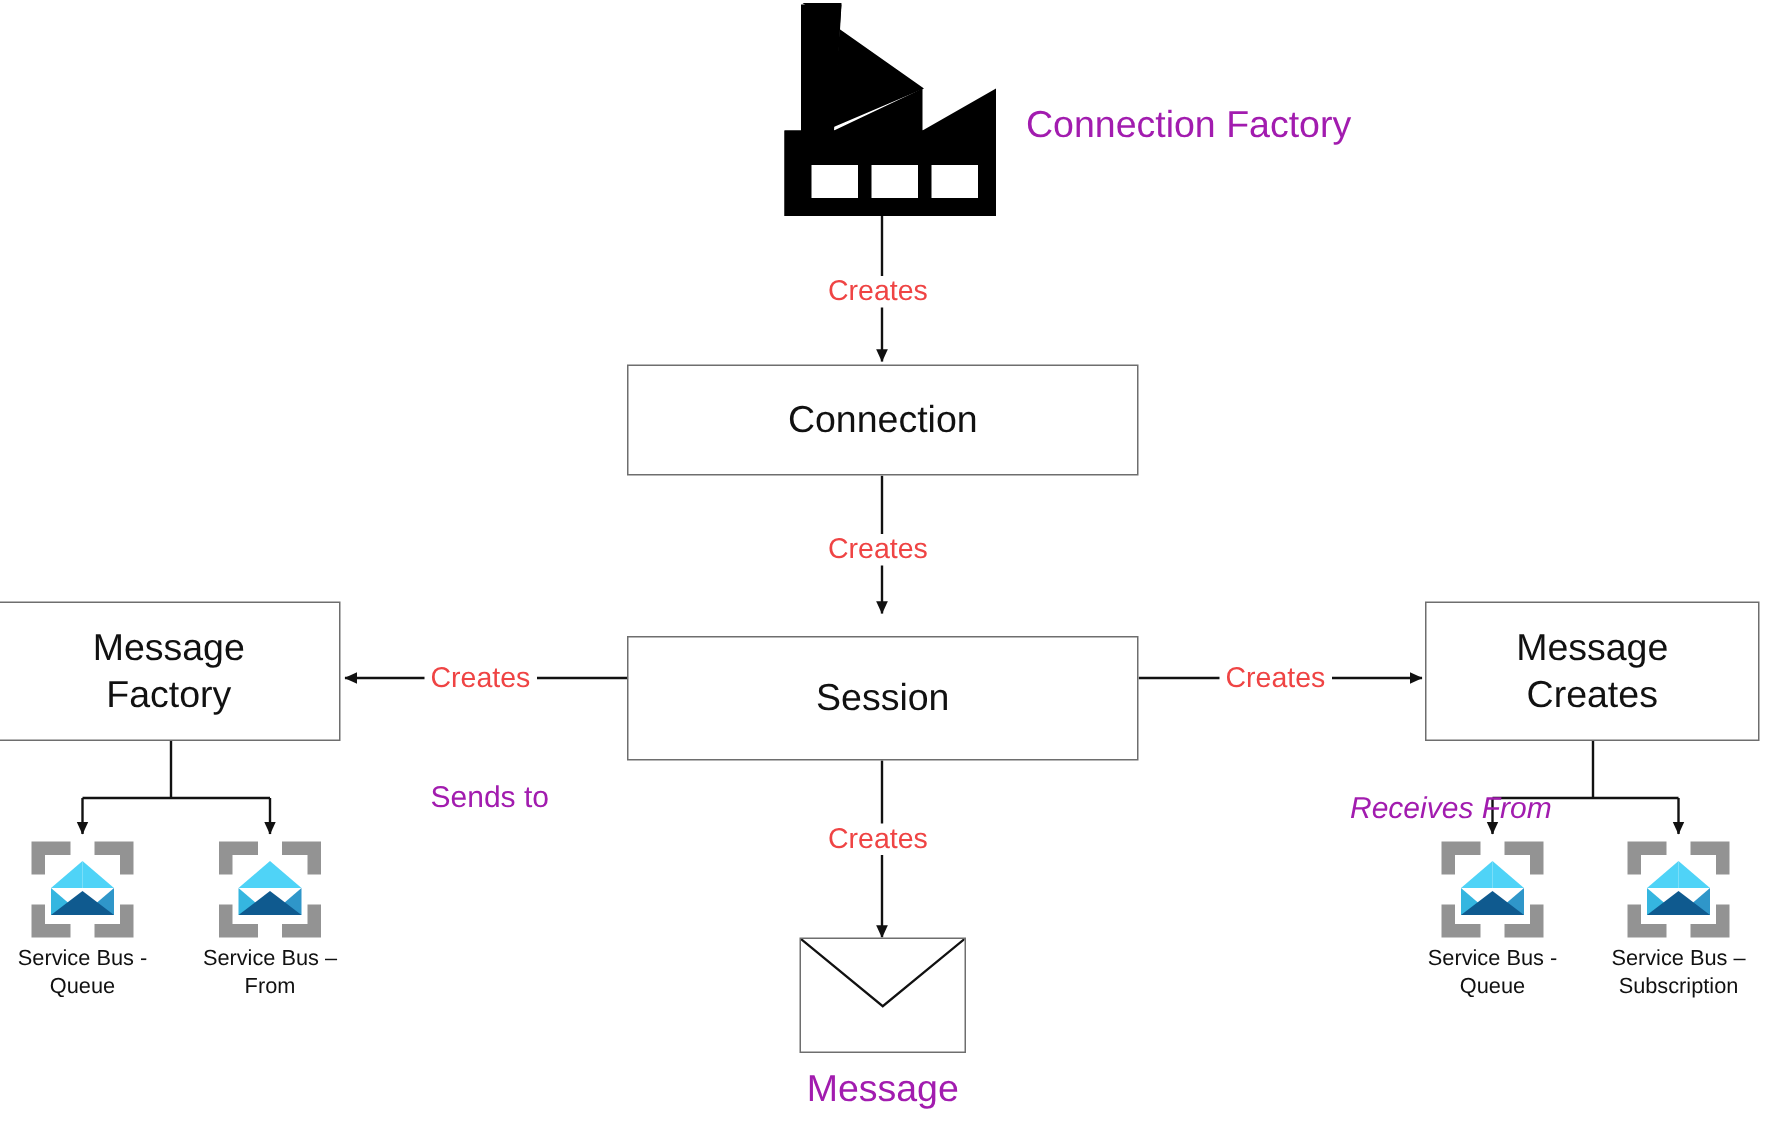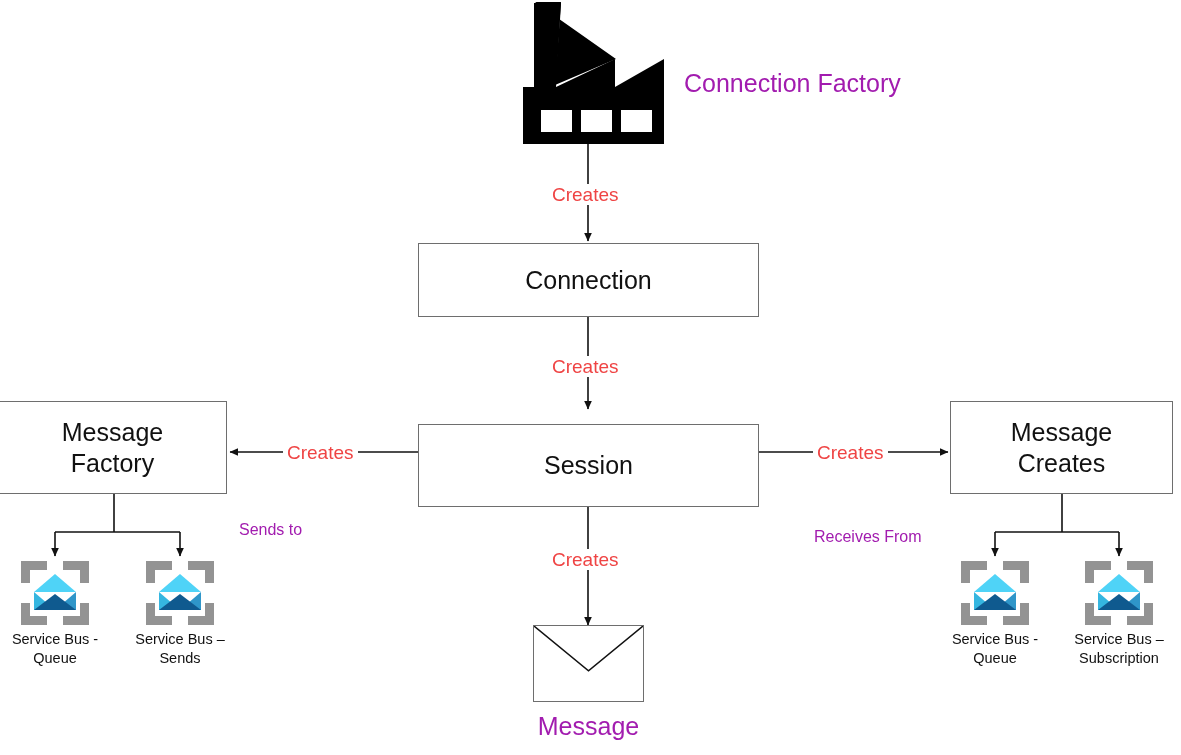--- a/index.html
+++ b/index.html
@@ -46,21 +46,22 @@
     position: absolute;
     color: #a21caf;
     white-space: nowrap;
     line-height: 1.2;
     text-align: center;
   }
   .big-label {
     font-size: 25px;
   }
   .mid-label {
-    font-size: 16px;
+    font-size: 20px;
+    margin-left: 48px;
   }
   .icon-caption {
     position: absolute;
     font-size: 14.5px;
     line-height: 1.28;
     color: #111111;
     text-align: center;
     white-space: nowrap;
   }
   svg.layer {
@@ -156,21 +157,21 @@
   <div class="edge-label" style="left:548px; top:356px;">Creates</div>
 
   <div class="edge-label" style="left:283px; top:442px;">Creates</div>
 
   <div class="edge-label" style="left:813px; top:442px;">Creates</div>
 
   <div class="edge-label" style="left:548px; top:549px;">Creates</div>
 
   <div class="free-label mid-label" style="left:239px; top:520px;">Sends to</div>
 
-  <div class="free-label mid-label" style="left:814px; top:527px;">Receives From</div>
+  <div class="free-label mid-label" style="left:852px; top:527px;font-style:italic;">Receives From</div>
 
   <div class="msg-envelope" style="left:533px; top:625px; width:111px; height:77px;">
     <svg width="100%" height="100%" viewBox="0 0 111 77" preserveAspectRatio="none">
       <path d="M0,0 L55.5,46 L111,0" fill="none" stroke="#111111" stroke-width="1.5"></path>
     </svg>
   </div>
   <div class="free-label big-label" style="left:533px; top:711px; width:111px;">Message</div>
 
   <svg class="sb-icon" style="left:19px; top:557px;" viewBox="0 0 72 72">
     <g fill="#939393">
@@ -202,21 +203,21 @@
     <g>
       <path d="M36,17 L57,35 L36,35 Z" fill="#4fd3f7"></path>
       <path d="M36,17 L15,35 L36,35 Z" fill="#4fd3f7"></path>
       <path d="M15,35 L36,53 L15,53 Z" fill="#35b6e0"></path>
       <path d="M57,35 L36,53 L57,53 Z" fill="#2f96c9"></path>
       <path d="M15,53 L36,37 L57,53 Z" fill="#0f5a8f"></path>
     </g>
   </svg>
   <div class="icon-caption" style="left:109px; top:630px; width:142px;">
     <div>Service Bus –</div>
-    <div>Sends</div>
+    <div>From</div>
   </div>
 
   <svg class="sb-icon" style="left:959px; top:557px;" viewBox="0 0 72 72">
     <g fill="#939393">
       <path d="M2,4 h26 v9 h-17 v13 h-9 z"></path>
       <path d="M70,4 h-26 v9 h17 v13 h9 z"></path>
       <path d="M2,68 h26 v-9 h-17 v-13 h-9 z"></path>
       <path d="M70,68 h-26 v-9 h17 v-13 h9 z"></path>
     </g>
     <g>

